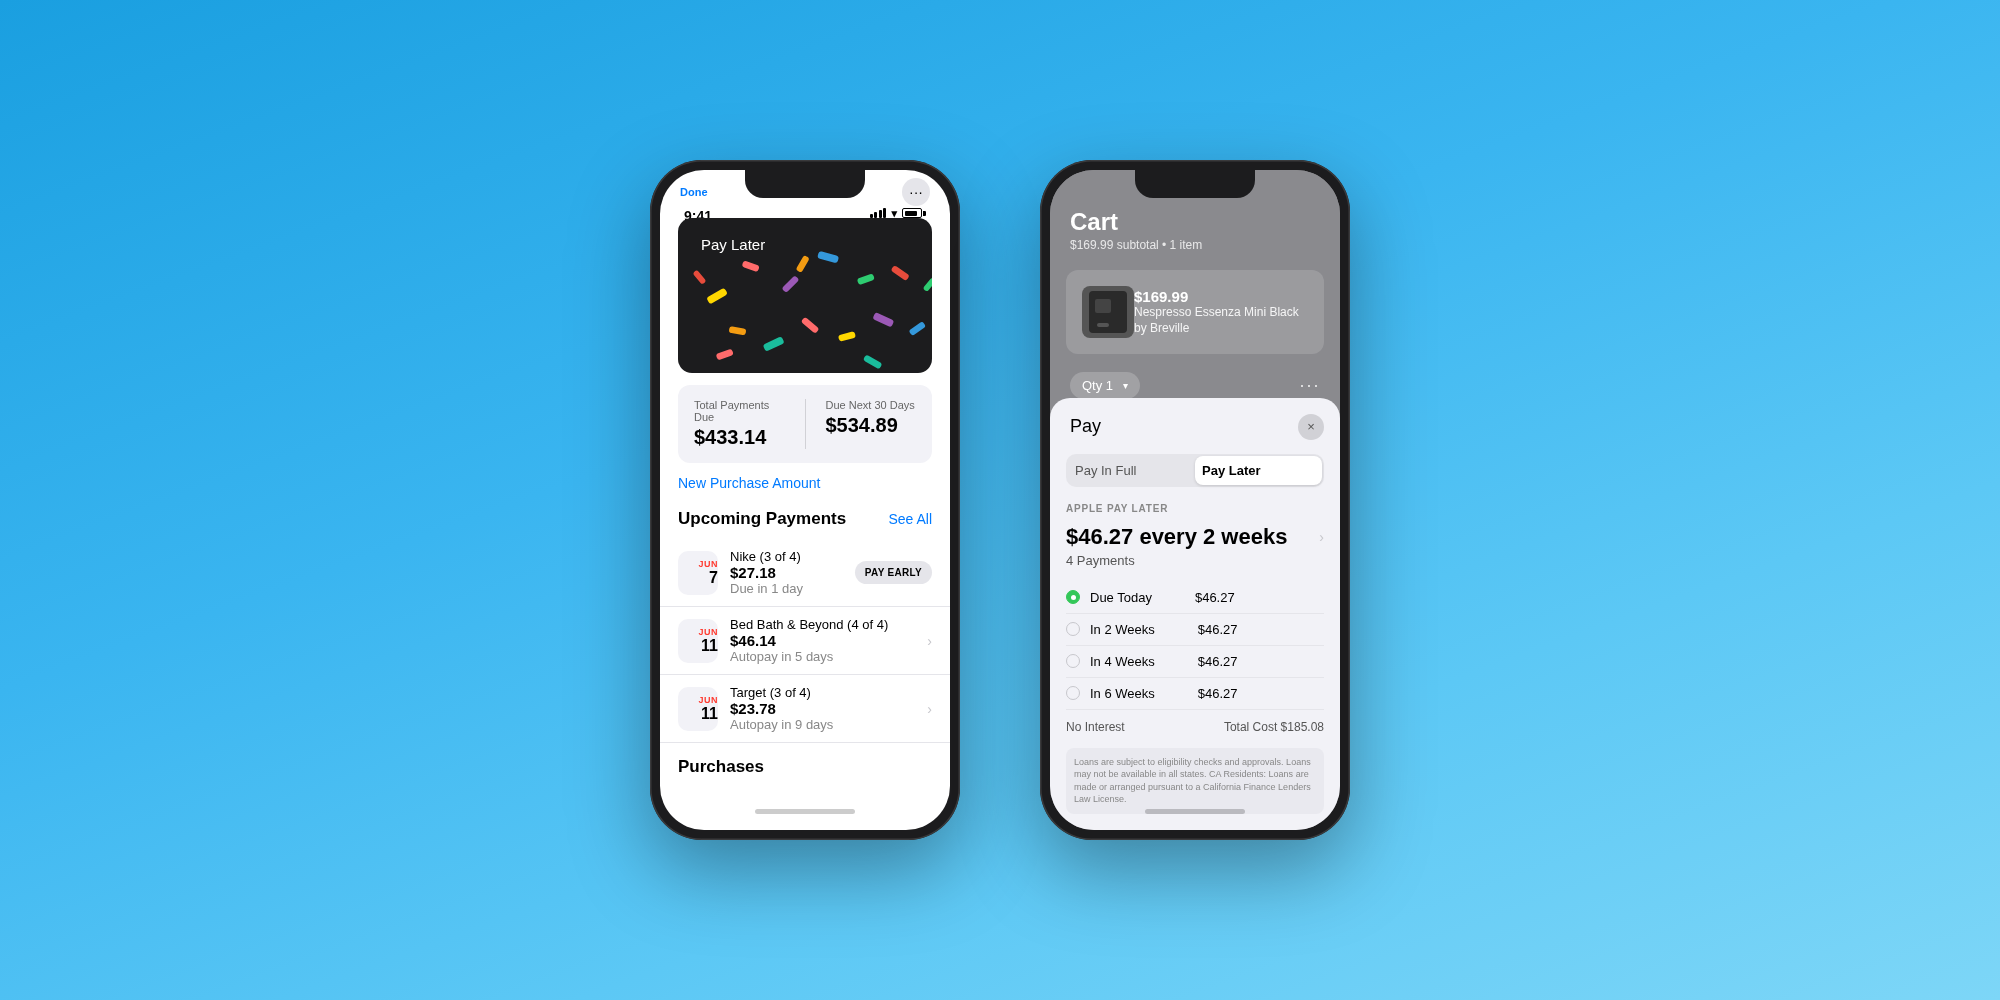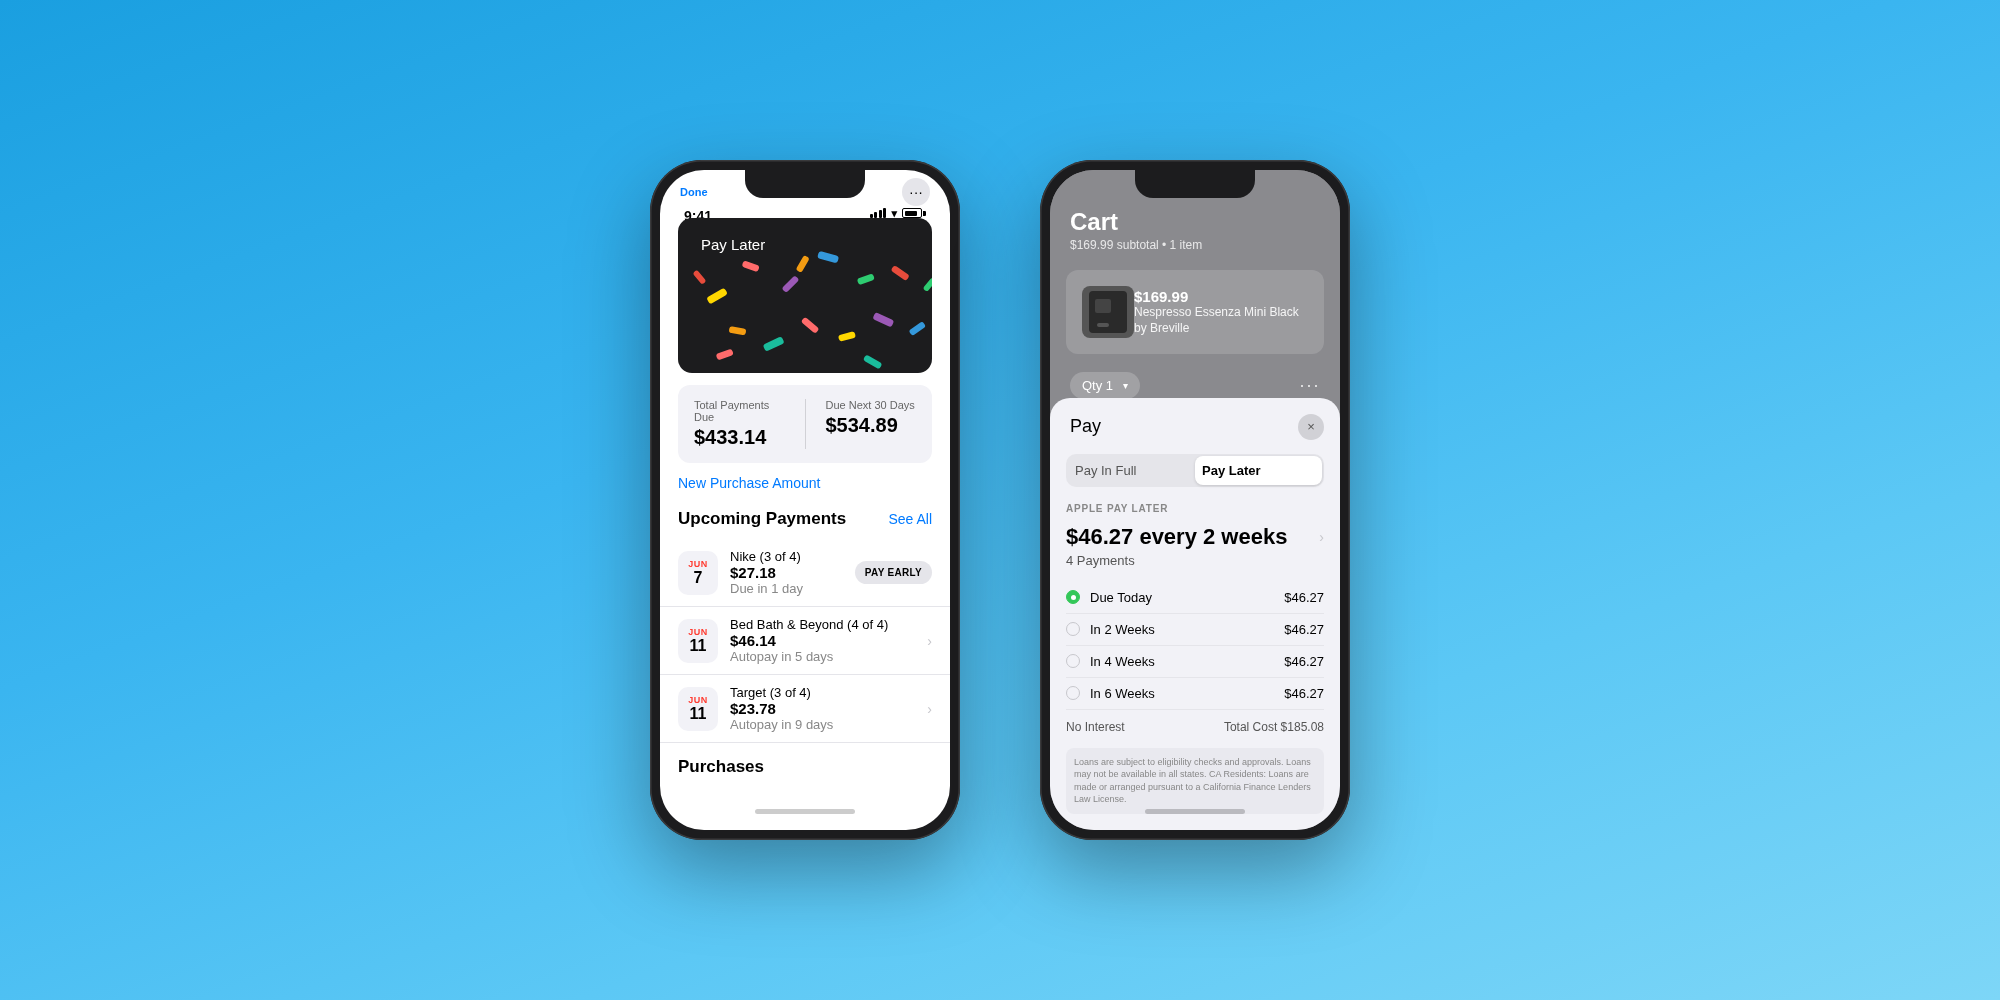--- a/index.html
+++ b/index.html
@@ -160,21 +160,21 @@
       gap: 12px;
       border-bottom: 0.5px solid #e5e5ea;
     }
     .date-badge {
       min-width: 40px;
       height: 44px;
       background: #f2f2f7;
       border-radius: 10px;
       display: flex;
       flex-direction: column;
-      align-items: center;
+      align-items: flex-end;
       justify-content: center;
     }
     .date-month {
       font-size: 9px;
       font-weight: 700;
       color: #ff3b30;
       text-transform: uppercase;
       letter-spacing: 0.5px;
     }
     .date-day {
@@ -352,24 +352,24 @@
       align-items: center;
       margin-bottom: 3px;
     }
     .apl-amount { font-size: 22px; font-weight: 700; color: #000; }
     .apl-sub { font-size: 13px; color: #555; margin-bottom: 14px; }
     .chevron-right { color: #c7c7cc; font-size: 14px; }
 
     
     .payment-row {
       display: flex;
-      justify-content: space-between;
       align-items: center;
       padding: 8px 0;
       border-bottom: 0.5px solid #e5e5ea;
+      gap: 43px;
     }
     .payment-row:last-child { border-bottom: none; }
     .pr-left { display: flex; align-items: center; gap: 10px; }
     .radio {
       width: 14px; height: 14px;
       border-radius: 50%;
       border: 1.5px solid #c7c7cc;
       display: flex; align-items: center; justify-content: center;
     }
     .radio.checked {

